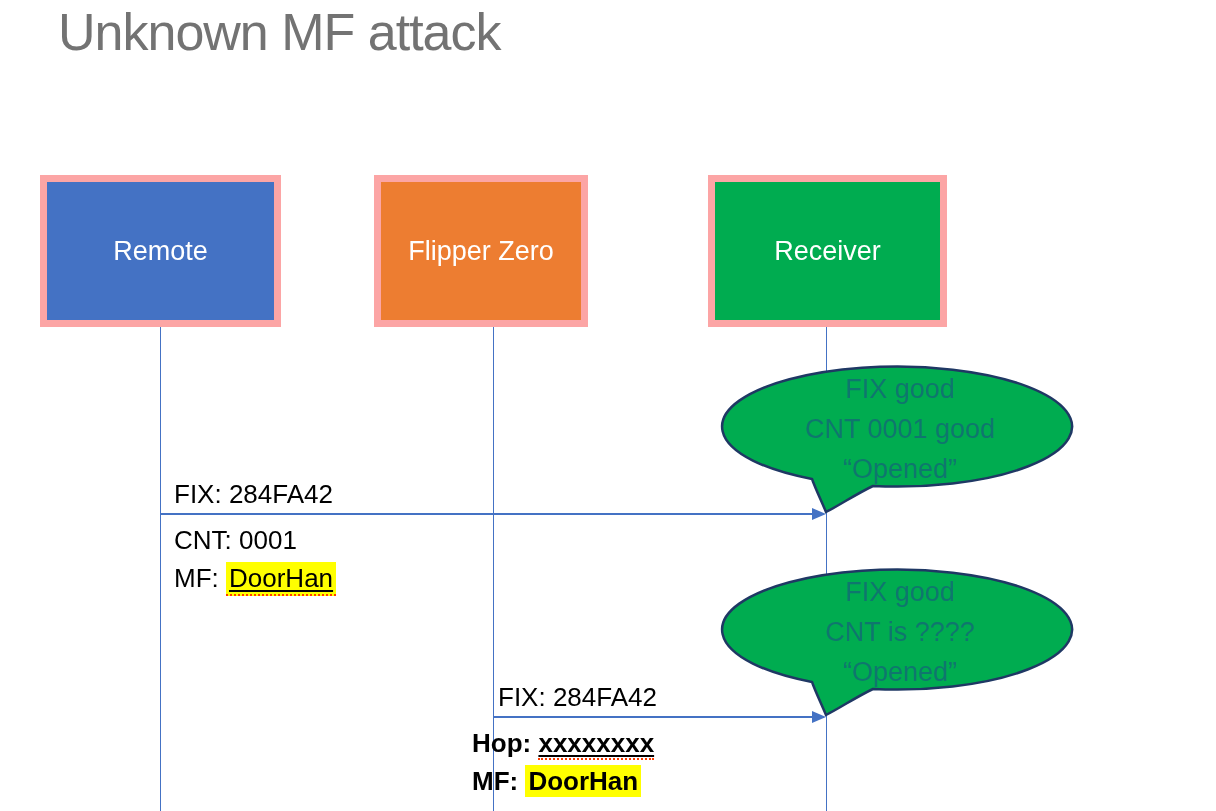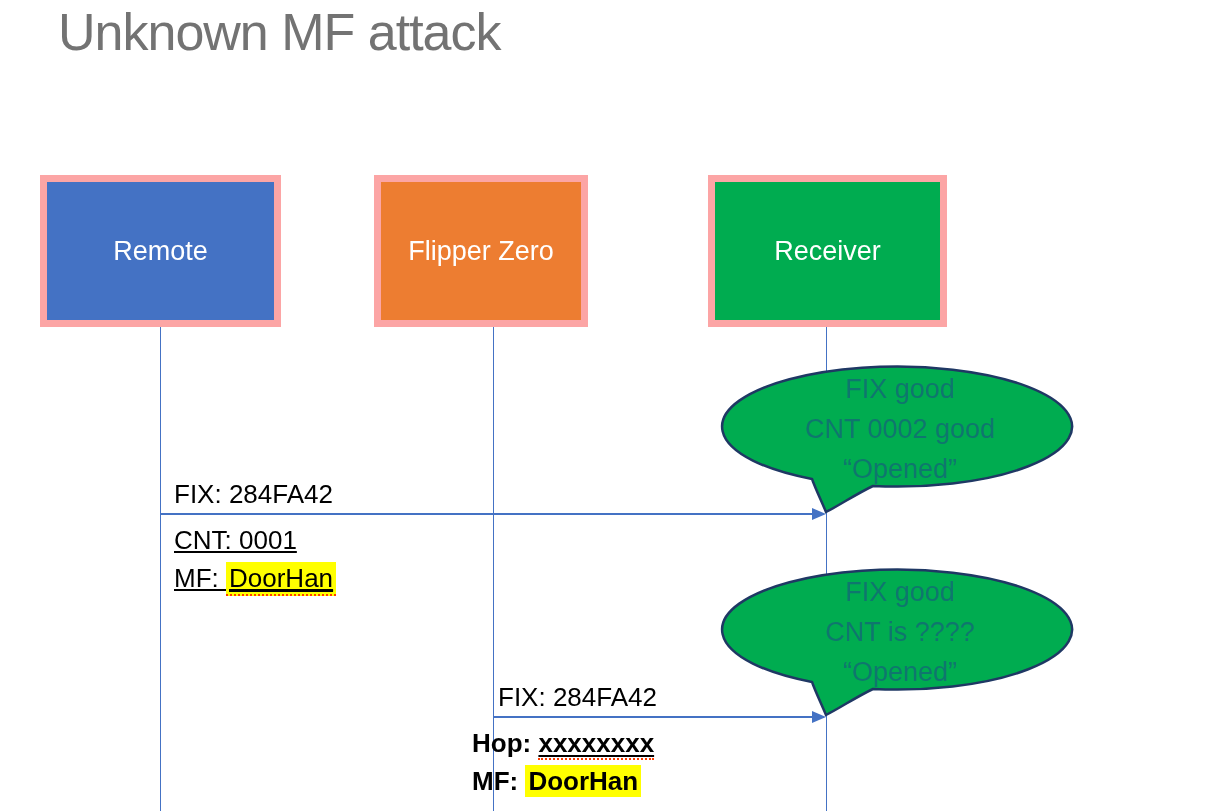--- a/index.html
+++ b/index.html
@@ -29,21 +29,21 @@
   .msg-line-2{left:493px;top:716px;width:320px;}
   .arrow-head{
     position:absolute;width:0;height:0;
     border-top:6px solid transparent;border-bottom:6px solid transparent;
     border-left:14px solid #4472C4;
   }
   .ah-1{left:812px;top:508px;}
   .ah-2{left:812px;top:711px;}
   .msg-text{position:absolute;font-size:26px;line-height:32px;white-space:nowrap;}
   .m1-above{left:174px;top:478px;}
-  .m1-below{left:174px;top:521px;line-height:38px;text-decoration:underline;}
+  .m1-below{left:174px;top:521px;line-height:38px;}
   .m2-above{left:498px;top:681px;}
   .m2-below{left:472px;top:724px;line-height:38px;font-weight:bold;}
   .hl{background:#FFFF00;padding:1px 3px;}
   .u{text-decoration:underline;text-decoration-thickness:1.5px;text-underline-offset:3px;}
   .sq{border-bottom:2px dotted #FF3B00;margin-top:42px;}
   .bubbles{position:absolute;left:0;top:0;}
   .callout-text{
     position:absolute;left:750px;width:300px;text-align:center;
     color:#0f766e;font-size:27px;line-height:40px;
   }
@@ -76,21 +76,21 @@
   <div class="msg-line msg-line-2"></div>
   <div class="arrow-head ah-2"></div>
 
   <svg class="bubbles" width="1216" height="811" viewBox="0 0 1216 811">
     <path d="M 812 479 A 175 60 0 1 1 873 486 C 856 494 840 505 826 512 C 821 500 816 490 812 479 Z" fill="#00AC50" stroke="#1F3864" stroke-width="2.5"></path>
     <path d="M 812 682 A 175 60 0 1 1 873 689 C 856 697 840 708 826 715 C 821 703 816 693 812 682 Z" fill="#00AC50" stroke="#1F3864" stroke-width="2.5"></path>
   </svg>
 
   <div class="callout-text ct-1">
     <div>FIX good</div>
-    <div>CNT 0002 good</div>
+    <div>CNT 0001 good</div>
     <div>“Opened”</div>
   </div>
   <div class="callout-text ct-2">
     <div>FIX good</div>
     <div>CNT is ????</div>
     <div>“Opened”</div>
   </div>
 
   <div class="msg-text m1-above">FIX: 284FA42</div>
   <div class="msg-text m1-below">

